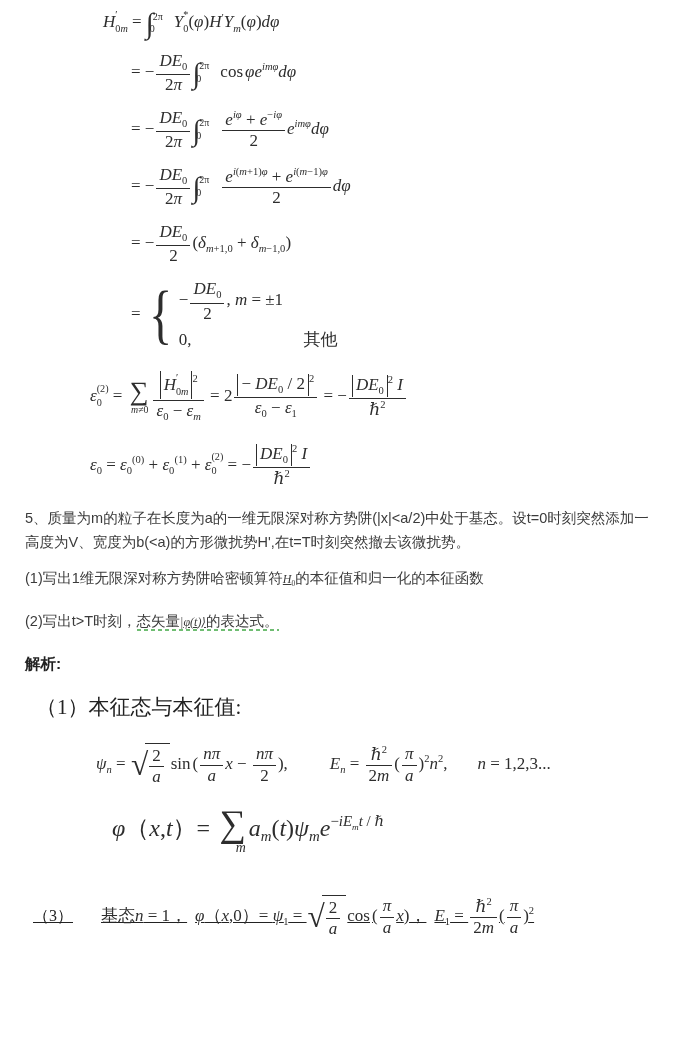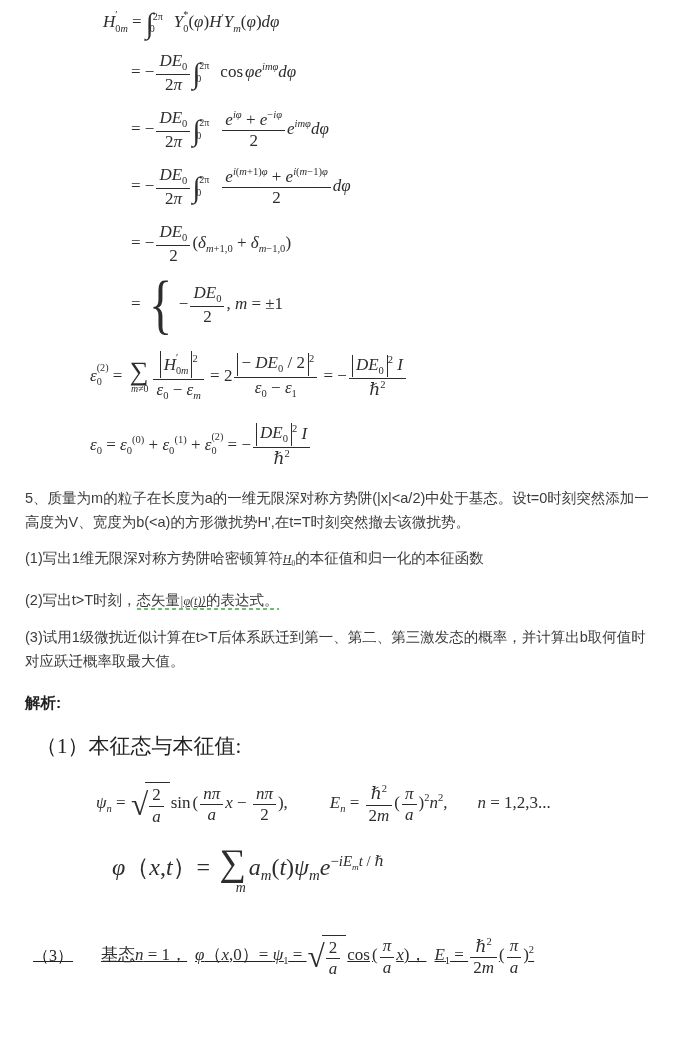--- a/index.html
+++ b/index.html
@@ -74,31 +74,31 @@
   <section class="deriv">
     <div class="eq eq1"><i>H</i><span class="vs"><span>′</span><span>0<i>m</i></span></span> = <span class="ii">∫</span><span class="lm"><span>2π</span><span>0</span></span><span class="sp8"></span><i>Y</i><span class="vs"><span>*</span><span>0</span></span>(<i>φ</i>)<i>H</i><sup>′</sup><i>Y</i><sub><i>m</i></sub>(<i>φ</i>)<i>dφ</i></div>
     <div class="eq eqc">= −<span class="fr"><span class="nu"><i>DE</i><sub>0</sub></span><span class="de">2<i>π</i></span></span><span class="ii">∫</span><span class="lm"><span>2π</span><span>0</span></span><span class="sp8"></span><span class="rm">cos</span><i>φe</i><sup><i>imφ</i></sup><i>dφ</i></div>
     <div class="eq eqc">= −<span class="fr"><span class="nu"><i>DE</i><sub>0</sub></span><span class="de">2<i>π</i></span></span><span class="ii">∫</span><span class="lm"><span>2π</span><span>0</span></span><span class="sp8"></span><span class="fr"><span class="nu"><i>e</i><sup><i>iφ</i></sup> + <i>e</i><sup>−<i>iφ</i></sup></span><span class="de">2</span></span><i>e</i><sup><i>imφ</i></sup><i>dφ</i></div>
     <div class="eq eqc">= −<span class="fr"><span class="nu"><i>DE</i><sub>0</sub></span><span class="de">2<i>π</i></span></span><span class="ii">∫</span><span class="lm"><span>2π</span><span>0</span></span><span class="sp8"></span><span class="fr"><span class="nu"><i>e</i><sup><i>i</i>(<i>m</i>+1)<i>φ</i></sup> + <i>e</i><sup><i>i</i>(<i>m</i>−1)<i>φ</i></sup></span><span class="de">2</span></span><i>dφ</i></div>
     <div class="eq eqc">= −<span class="fr"><span class="nu"><i>DE</i><sub>0</sub></span><span class="de">2</span></span>(<i>δ</i><sub><i>m</i>+1,0</sub> + <i>δ</i><sub><i>m</i>−1,0</sub>)</div>
     <div class="eq eqc">= <span class="cases">
           <span class="brace">{</span>
           <span class="rows">
             <span class="row">−<span class="fr"><span class="nu"><i>DE</i><sub>0</sub></span><span class="de">2</span></span>, <i>m</i> = ±1</span>
+            <span class="row">0,<span class="oth">其他</span></span>
           </span>
         </span></div>
     <div class="eq eqe"><i>ε</i><span class="vs"><span>(2)</span><span>0</span></span> = <span class="sum"><span class="s">∑</span><span class="b"><i>m</i>≠0</span></span><span class="fr"><span class="nu"><span class="abs"><i>H</i><span class="vs"><span>′</span><span>0<i>m</i></span></span></span><sup>2</sup></span><span class="de"><i>ε</i><sub>0</sub> − <i>ε</i><sub><i>m</i></sub></span></span> = 2<span class="fr"><span class="nu"><span class="abs">− <i>DE</i><sub>0</sub> / 2</span><sup>2</sup></span><span class="de"><i>ε</i><sub>0</sub> − <i>ε</i><sub>1</sub></span></span> = −<span class="fr"><span class="nu"><span class="abs"><i>DE</i><sub>0</sub></span><sup>2</sup> <i>I</i></span><span class="de">ℏ<sup>2</sup></span></span></div>
     <div class="eq eqe"><i>ε</i><sub>0</sub> = <i>ε</i><sub>0</sub><sup>(0)</sup> + <i>ε</i><sub>0</sub><sup>(1)</sup> + <i>ε</i><span class="vs"><span>(2)</span><span>0</span></span> = −<span class="fr"><span class="nu"><span class="abs"><i>DE</i><sub>0</sub></span><sup>2</sup> <i>I</i></span><span class="de">ℏ<sup>2</sup></span></span></div>
   </section>
 
   <section class="problem">
     <p>5、质量为m的粒子在长度为a的一维无限深对称方势阱(|x|&lt;a/2)中处于基态。设t=0时刻突然添加一高度为V、宽度为b(&lt;a)的方形微扰势H',在t=T时刻突然撤去该微扰势。</p>
     <p><span>(1)写出1维无限深对称方势阱哈密顿算符</span><span class="imath"><i>H</i><sub>0</sub></span><span>的本征值和归一化的本征函数</span></p>
     <p><span>(2)写出t&gt;T时刻，</span><span class="squig"><span>态矢量</span><span class="imath">|<i>φ</i>(<i>t</i>)⟩</span><span>的表达式。</span></span></p>
-    <p>(3)试用1级微扰近似计算在t&gt;T后体系跃迁到第一、第二、第三激发态的概率，并计算出b取何值时对应跃迁概率取最大值。</p>
   </section>
 
   <section class="solution">
     <p class="hdr">解析:</p>
     <p class="slabel">（1）本征态与本征值:</p>
     <div class="eq seq1"><i>ψ</i><sub><i>n</i></sub> = <span class="sqrt">
           <span class="rad">√</span>
           <span class="rbar"><span class="fr"><span class="nu">2</span><span class="de"><i>a</i></span></span></span>
         </span><span class="rm">sin</span>(<span class="fr"><span class="nu"><i>nπ</i></span><span class="de"><i>a</i></span></span><i>x</i> − <span class="fr"><span class="nu"><i>nπ</i></span><span class="de">2</span></span>),<span class="gap40"></span><i>E</i><sub><i>n</i></sub> = <span class="fr"><span class="nu">ℏ<sup>2</sup></span><span class="de">2<i>m</i></span></span>(<span class="fr"><span class="nu"><i>π</i></span><span class="de"><i>a</i></span></span>)<sup>2</sup><i>n</i><sup>2</sup>,<span class="gap30"></span><i>n</i> = 1,2,3...</div>
     <div class="eq big"><i>φ</i>（<i>x</i>,<i>t</i>）= <span class="sum"><span class="s">∑</span><span class="b"><i>m</i></span></span><i>a</i><sub><i>m</i></sub>(<i>t</i>)<i>ψ</i><sub><i>m</i></sub><i>e</i><sup>−<i>iE</i><sub><i>m</i></sub><i>t</i> / ℏ</sup></div>

